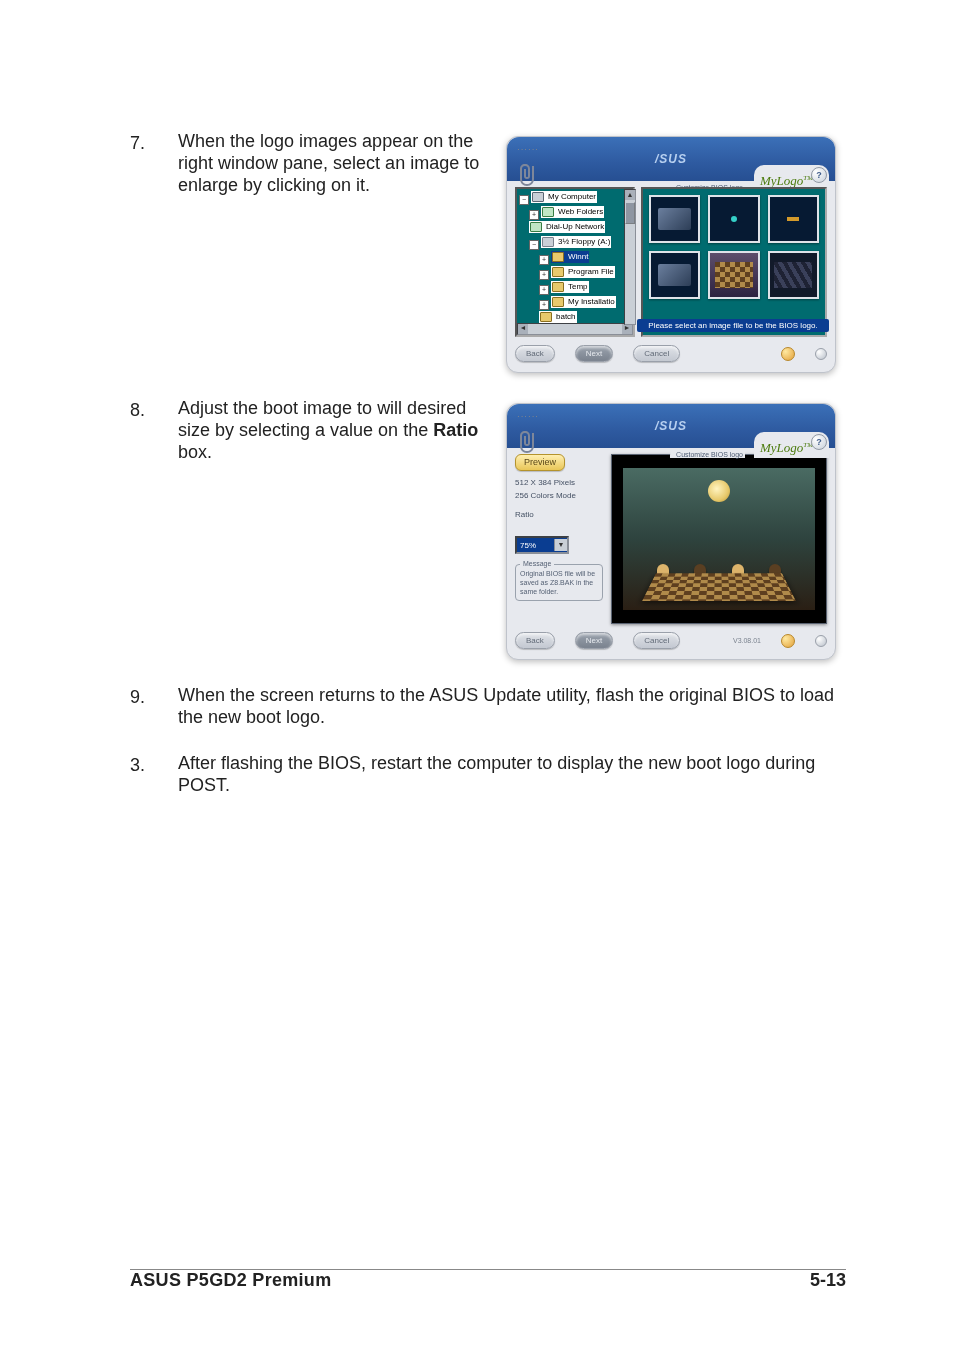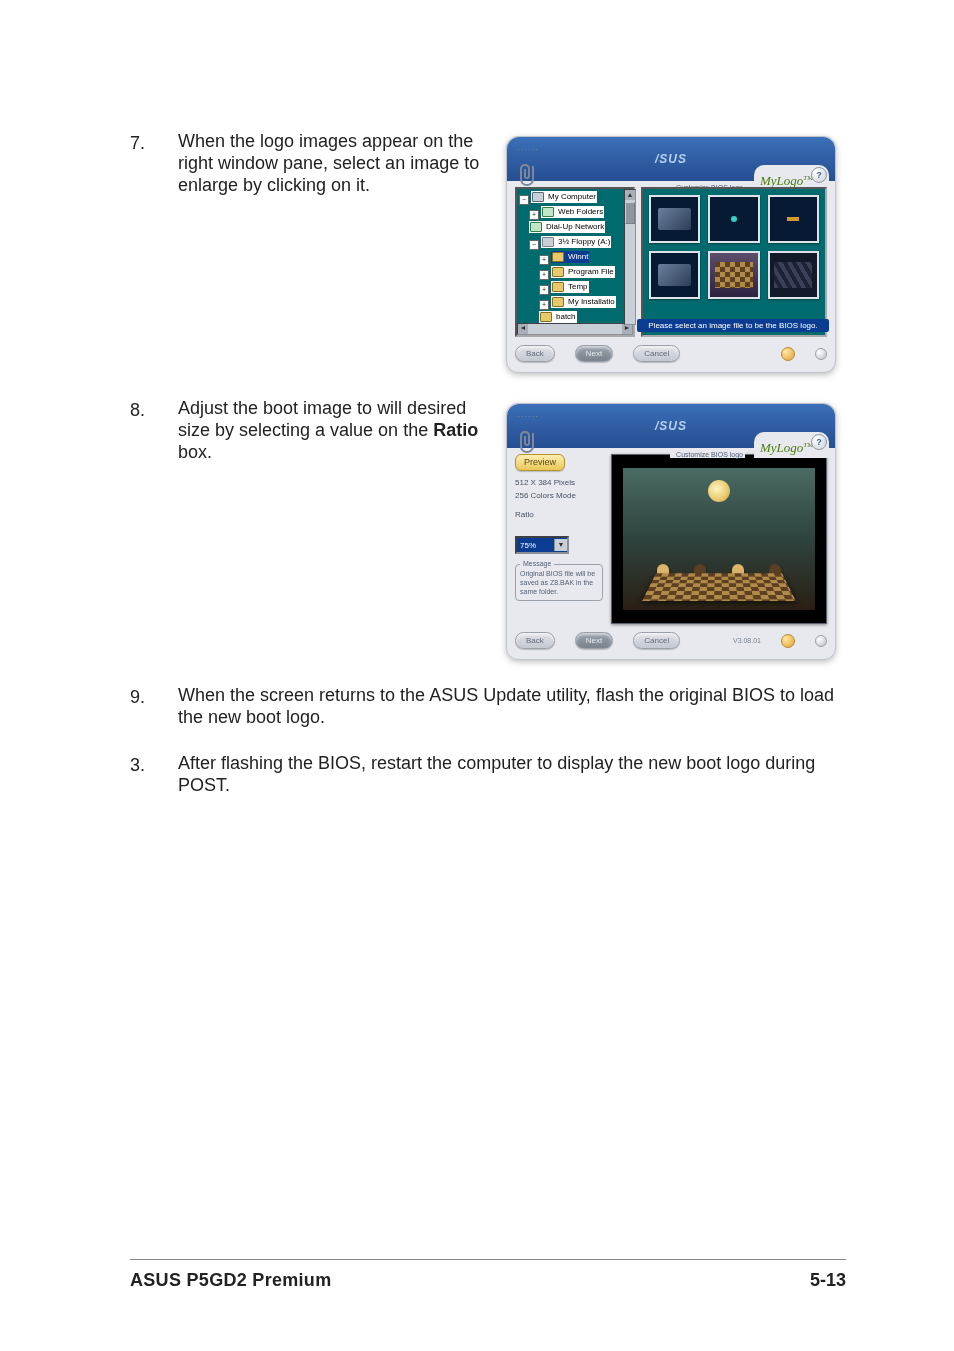--- a/index.html
+++ b/index.html
@@ -420,21 +420,21 @@
   .pawn.dark { background:#5a3f22;}
   
   .fullrow .text-col { padding-right: 0; }
   
   .footer {
     position: absolute;
     bottom: 60px;
     left: 130px;
     right: 108px;
     border-top: 1px solid #888;
-    padding-top: 10px;
+    padding-top: 0;
     display: flex;
     justify-content: space-between;
     font-size: 18px;
   }
   .footer .product { font-weight: bold; letter-spacing: 0.3px;}
   .footer .pageno { font-weight: bold; text-align: center; }
 </style>
 </head>
 <body>
 

